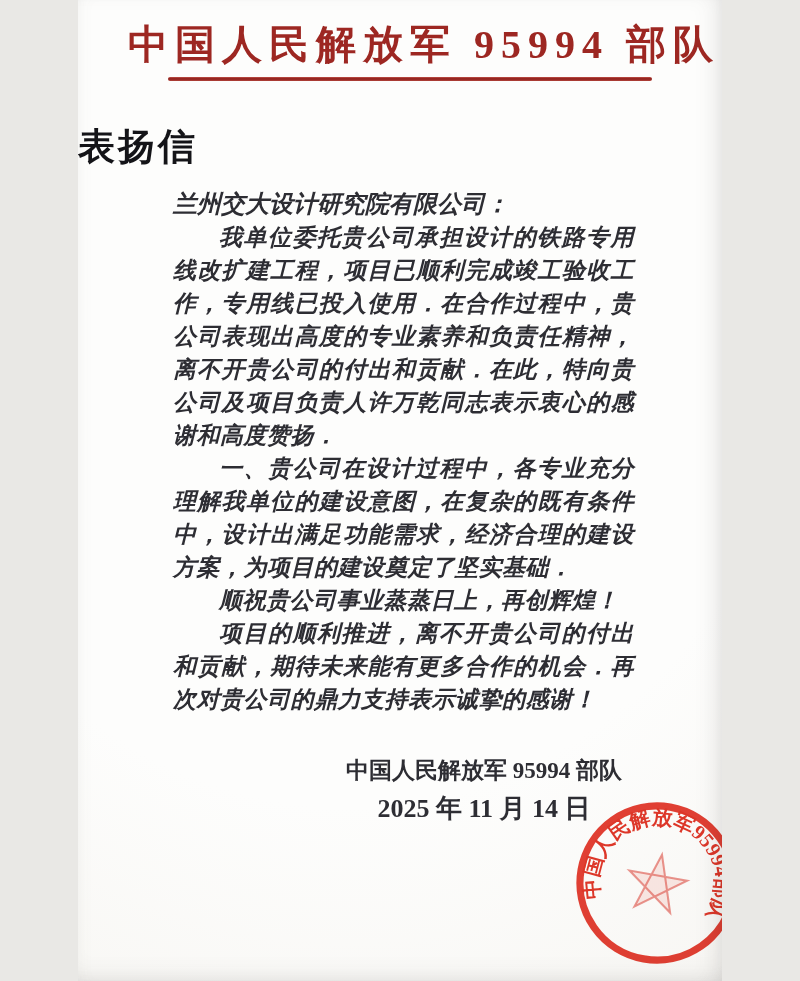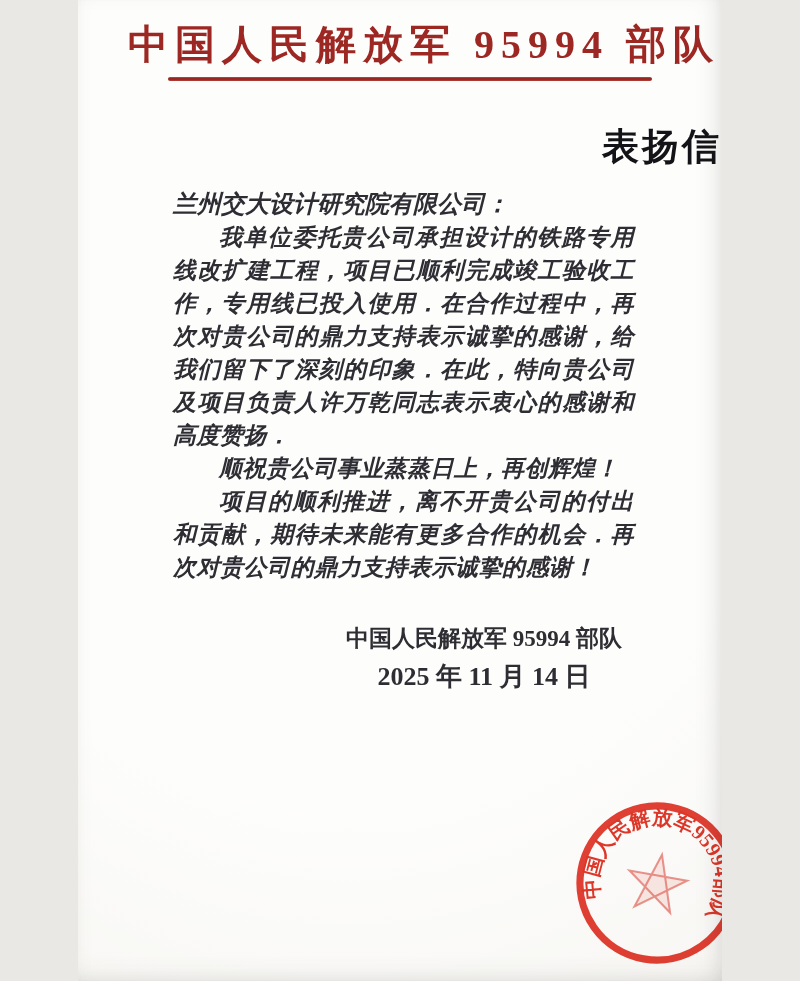--- a/index.html
+++ b/index.html
@@ -25,21 +25,21 @@
     white-space:nowrap;
   }
   .rule{
     margin:9px 70px 0 90px;
     height:4px;
     border-radius:2px;
     background:linear-gradient(to bottom,#c0524a,#8c1d18 45%,#b2443c);
   }
   .letter-title{
     margin:45px 0 0 0;
-    text-align:right;
+    text-align:left;
     font-size:37px;line-height:42px;
     font-weight:700;
     letter-spacing:3px;
     color:#141418;
   }
   .body-text{margin:20px 88px 0 95px;font-style:italic;}
   .salutation{
     font-size:24px;line-height:33px;
     font-weight:600;
   }
@@ -83,21 +83,22 @@
 <div class="page">
 
   <div class="letterhead">中国人民解放军 95994 部队</div>
 
   <div class="rule"></div>
 
   <h1 class="letter-title">表扬信</h1>
 
   <div class="body-text">
     <div class="salutation">兰州交大设计研究院有限公司：</div>
-    <p class="para">我单位委托贵公司承担设计的铁路专用线改扩建工程，项目已顺利完成竣工验收工作，专用线已投入使用．在合作过程中，再次对贵公司的鼎力支持表示诚挚的感谢，给我们留下了深刻的印象．在此，特向贵公司及项目负责人许万乾同志表示衷心的感谢和高度赞扬．</p>
+    <p class="para">我单位委托贵公司承担设计的铁路专用线改扩建工程，项目已顺利完成竣工验收工作，专用线已投入使用．在合作过程中，贵公司表现出高度的专业素养和负责任精神，离不开贵公司的付出和贡献．在此，特向贵公司及项目负责人许万乾同志表示衷心的感谢和高度赞扬．</p>
+    <p class="para">一、贵公司在设计过程中，各专业充分理解我单位的建设意图，在复杂的既有条件中，设计出满足功能需求，经济合理的建设方案，为项目的建设奠定了坚实基础．</p>
     <p class="para">顺祝贵公司事业蒸蒸日上，再创辉煌！</p>
     <p class="para">项目的顺利推进，离不开贵公司的付出和贡献，期待未来能有更多合作的机会．再次对贵公司的鼎力支持表示诚挚的感谢！</p>
   </div>
 
   <div class="signature">
     <div class="sig-inner">
       <div class="sig-unit">中国人民解放军 95994 部队</div>
       <div class="sig-date">2025 年 11 月 14 日</div>
     </div>
   </div>

